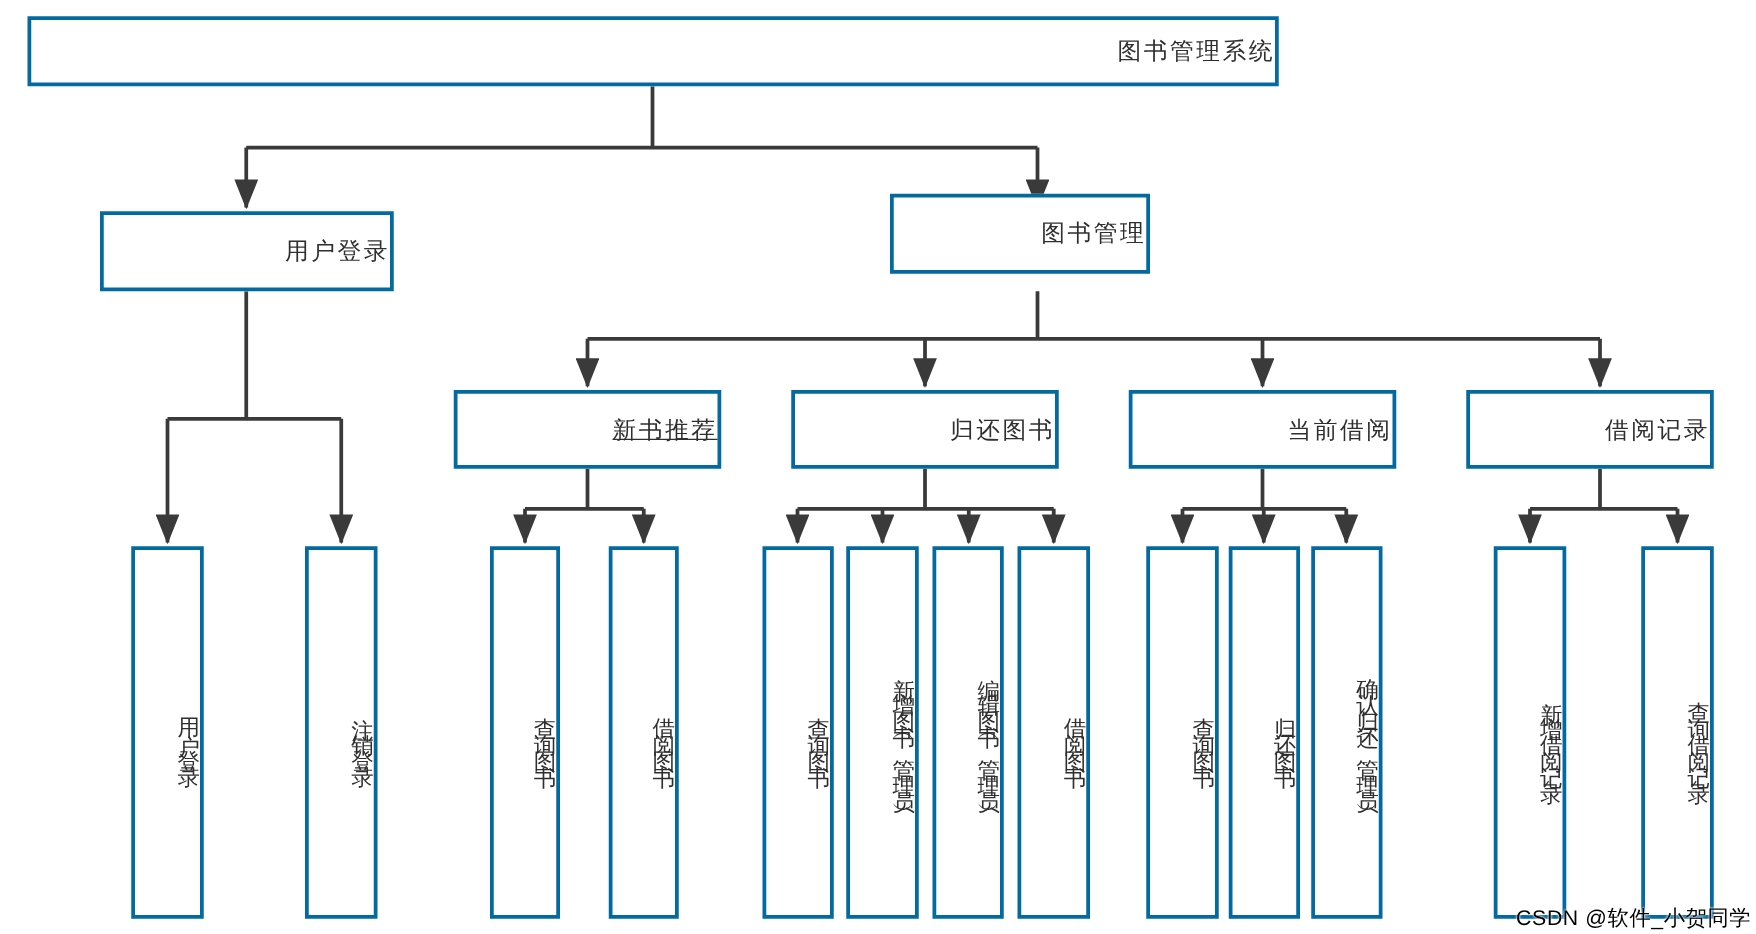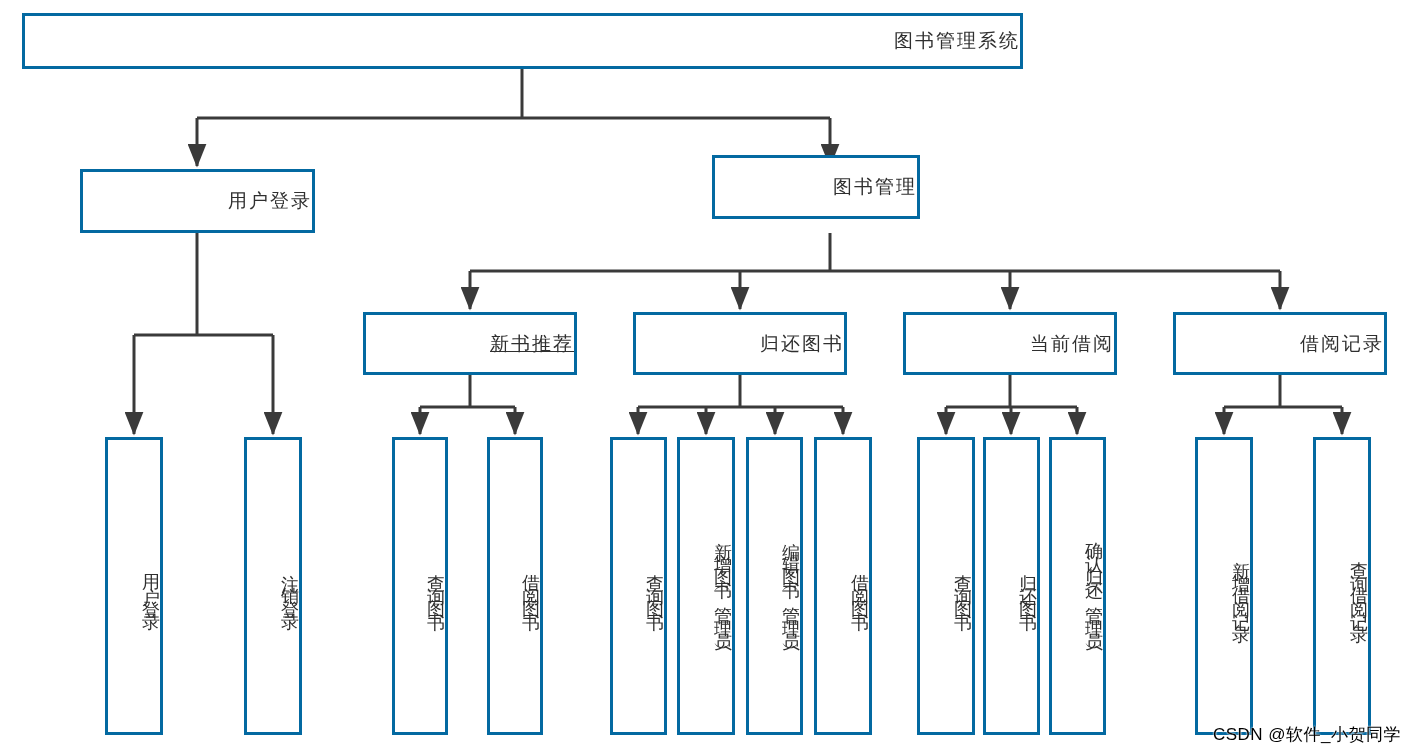--- a/index.html
+++ b/index.html
@@ -40,21 +40,21 @@
     letter-spacing: 13px;
     white-space: nowrap;
   }
   
   .n-root        { left:  22px; top:  13px; width: 1001px; height: 56px; }
   .n-userlogin   { left:  80px; top: 169px; width: 235px;  height: 64px; }
   .n-bookmgmt    { left: 712px; top: 155px; width: 208px;  height: 64px; }
   .n-newbook     { left: 363px; top: 312px; width: 214px;  height: 63px; text-decoration: underline; }
   .n-bookborrow  { left: 633px; top: 312px; width: 214px;  height: 63px; }
   .n-curborrow   { left: 903px; top: 312px; width: 214px;  height: 63px; padding-left: 44px; }
-  .n-borrowrec   { left:1173px; top: 312px; width: 214px;  height: 63px; }
+  .n-borrowrec   { left:1173px; top: 312px; width: 198px;  height: 63px; }
   .leaf { top: 437px; height: 298px; }
   .n-l-login     { left: 105px; width: 58px; }
   .n-l-logout    { left: 244px; width: 58px; }
   .n-l-rec-q     { left: 392px; width: 56px; }
   .n-l-rec-b     { left: 487px; width: 56px; }
   .n-l-bb-q      { left: 610px; width: 57px; }
   .n-l-bb-add    { left: 677px; width: 58px; }
   .n-l-bb-edit   { left: 746px; width: 57px; }
   .n-l-bb-bor    { left: 814px; width: 58px; }
   .n-l-cb-q      { left: 917px; width: 58px; }

